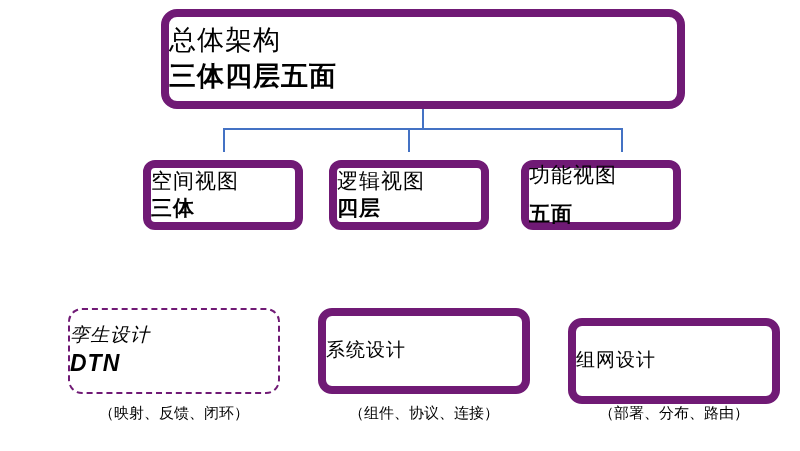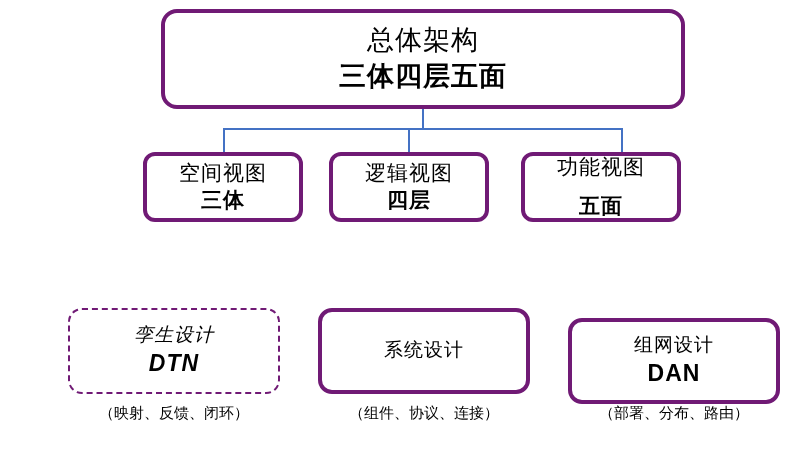--- a/index.html
+++ b/index.html
@@ -17,26 +17,26 @@
   .canvas {
     position: relative;
     width: 800px;
     height: 451px;
   }
 
   
   .node {
     position: absolute;
     box-sizing: border-box;
-    border: 4px solid #701a75;
+    border: 8px solid #701a75;
     border-radius: 12px;
     background: #ffffff;
     display: flex;
     flex-direction: column;
-    align-items: center;
+    align-items: flex-start;
     justify-content: center;
     line-height: 1.18;
   }
   .node .ttl {
     font-weight: normal;
   }
   .node .sub {
     font-weight: bold;
   }
 
@@ -48,21 +48,21 @@
     height: 100px;
     border-radius: 16px;
   }
   #root-node .ttl { font-size: 27px; letter-spacing: 1px; }
   #root-node .sub { font-size: 27px; letter-spacing: 1px; margin-top: 4px; }
 
   
   .view-node {
     width: 160px;
     height: 70px;
-    top: 152px;
+    top: 160px;
     border-radius: 12px;
   }
   .view-node .ttl { font-size: 21px; letter-spacing: 1px; }
   .view-node .sub { font-size: 21px; letter-spacing: 1px; margin-top: 2px; }
   #view-node-0 { left: 143px; }
   #view-node-1 { left: 329px; }
   #view-node-2 { left: 521px; gap: 12px; }
 
   
   .design-node {
@@ -144,17 +144,16 @@
   </div>
   <div class="design-caption" id="design-caption-0">（映射、反馈、闭环）</div>
 
   <div class="node design-node" id="design-node-1">
     <span class="ttl">系统设计</span>
   </div>
   <div class="design-caption" id="design-caption-1">（组件、协议、连接）</div>
 
   <div class="node design-node" id="design-node-2">
     <span class="ttl">组网设计</span>
-    <span class="sub">DAN</span>
   </div>
   <div class="design-caption" id="design-caption-2">（部署、分布、路由）</div>
 
 </div>
 
 </body></html>

